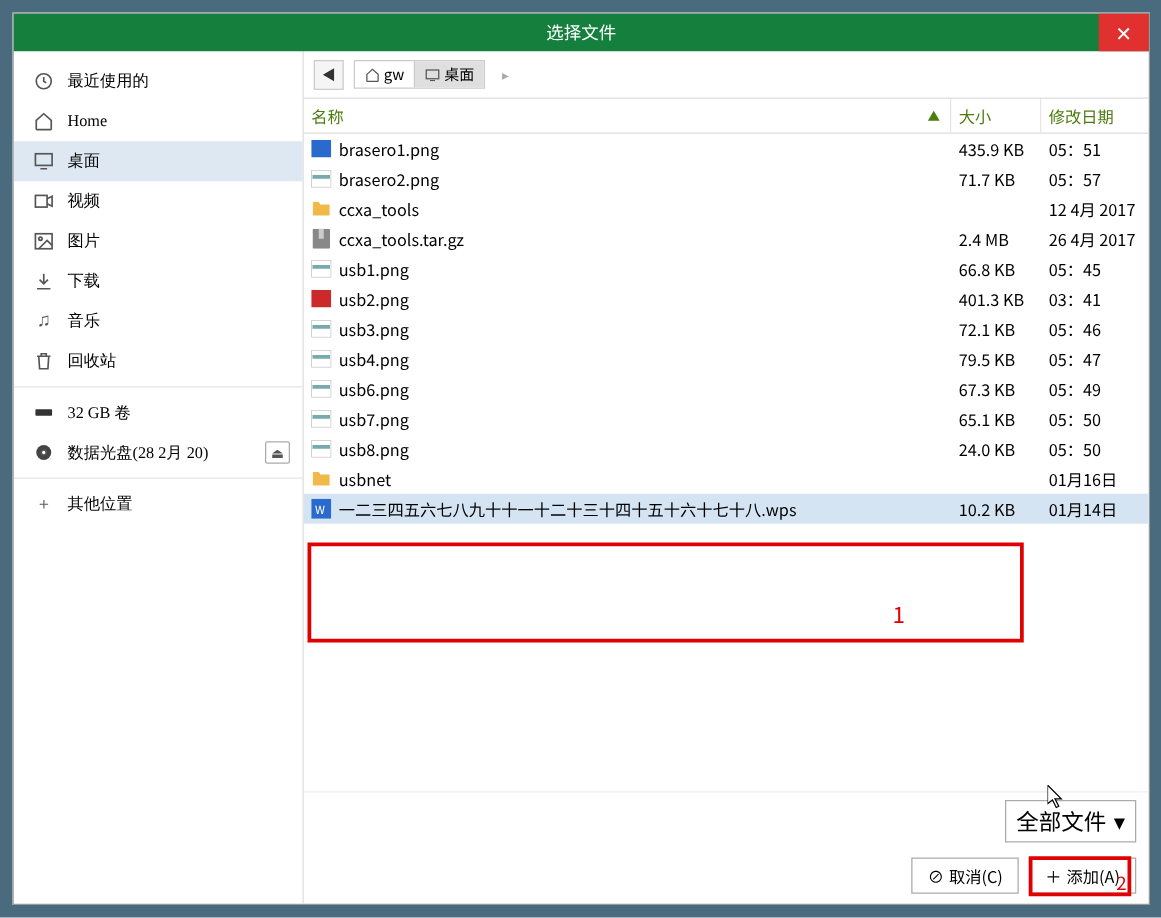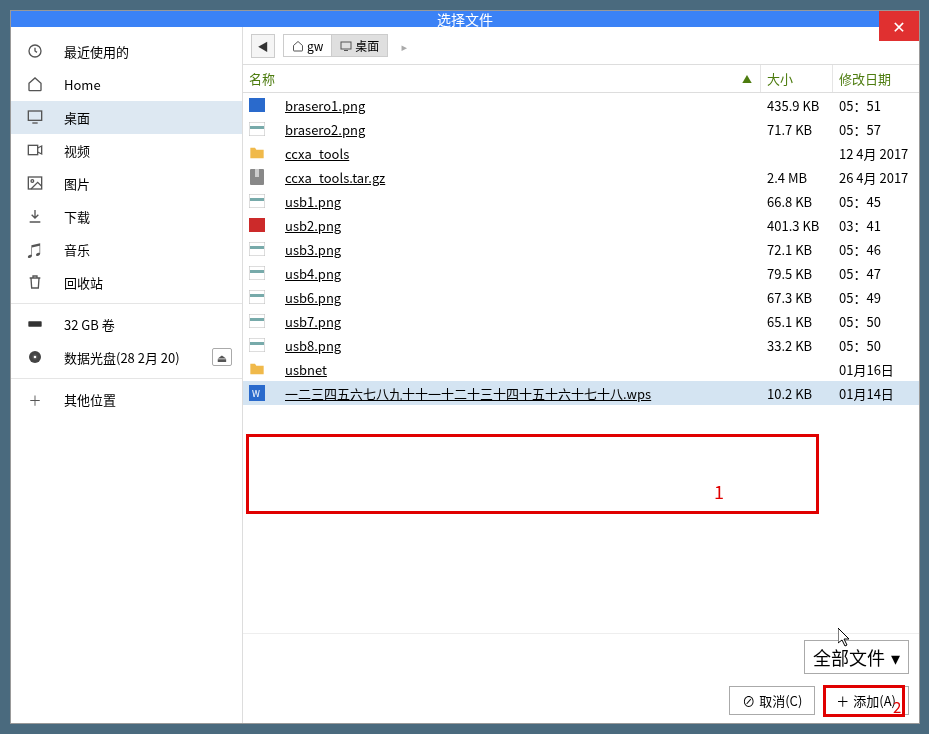--- a/index.html
+++ b/index.html
@@ -16,23 +16,23 @@
       left: 10px;
       top: 10px;
       width: 910px;
       height: 714px;
       background: #fff;
       border: 1px solid #999;
       display: flex;
       flex-direction: column;
     }
     .titlebar {
-      background: #3b82f6;
+      background: #15803d;
       color: #fff;
-      height: 16px;
+      height: 30px;
       display: flex;
       align-items: center;
       justify-content: center;
       position: relative;
       font-size: 14px;
     }
     .close-btn {
       position: absolute;
       right: 0;
       top: 0;
@@ -53,25 +53,26 @@
     }
     .sidebar {
       width: 232px;
       border-right: 1px solid #ddd;
       display: flex;
       flex-direction: column;
       padding-top: 8px;
     }
     .sidebar-item {
       display: flex;
-      align-items: flex-start;
+      align-items: center;
       padding: 7px 15px;
       cursor: pointer;
-      gap: 20px;
+      gap: 10px;
       position: relative;
+      font-family: Liberation Serif, serif;
     }
     .sidebar-item.selected {
       background: #dde8f2;
     }
     .sidebar-item .icon {
       width: 18px;
       height: 18px;
       display: flex;
       align-items: center;
       justify-content: center;
@@ -162,25 +163,24 @@
       align-items: center;
       cursor: pointer;
     }
     .file-row.selected {
       background: #d4e4f2;
     }
     .file-name {
       flex: 1;
       display: flex;
       align-items: center;
-      gap: 20px;
+      gap: 6px;
       padding-left: 6px;
       overflow: hidden;
       white-space: nowrap;
-      text-decoration: underline;
     }
     .file-icon {
       width: 16px;
       height: 16px;
       flex-shrink: 0;
       display: inline-flex;
       align-items: center;
       justify-content: center;
     }
     .file-size { width: 72px; padding-left: 6px; }
@@ -545,21 +545,21 @@
           <div class="file-row">
             <div class="file-name">
               <span class="file-icon">
                 <svg width="16" height="14" viewBox="0 0 16 14">
                   <rect width="16" height="14" fill="#fff" stroke="#bbb"></rect>
                   <rect x="1" y="4" width="14" height="3" fill="#7aa"></rect>
                 </svg>
               </span>
               <span>usb8.png</span>
             </div>
-            <div class="file-size">33.2 KB</div>
+            <div class="file-size">24.0 KB</div>
             <div class="file-date">05：50</div>
           </div>
           <div class="file-row">
             <div class="file-name">
               <span class="file-icon">
                 <svg width="16" height="14" viewBox="0 0 24 20" fill="#f0b94a">
                   <path d="M2 2h7l2 3h11v13H2z"></path>
                 </svg>
               </span>
               <span>usbnet</span>

